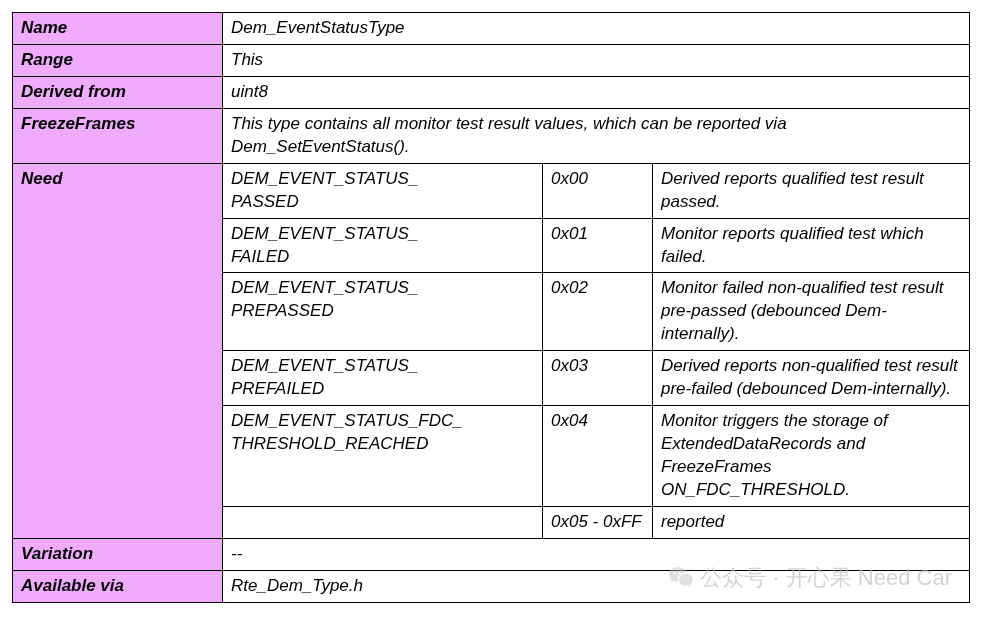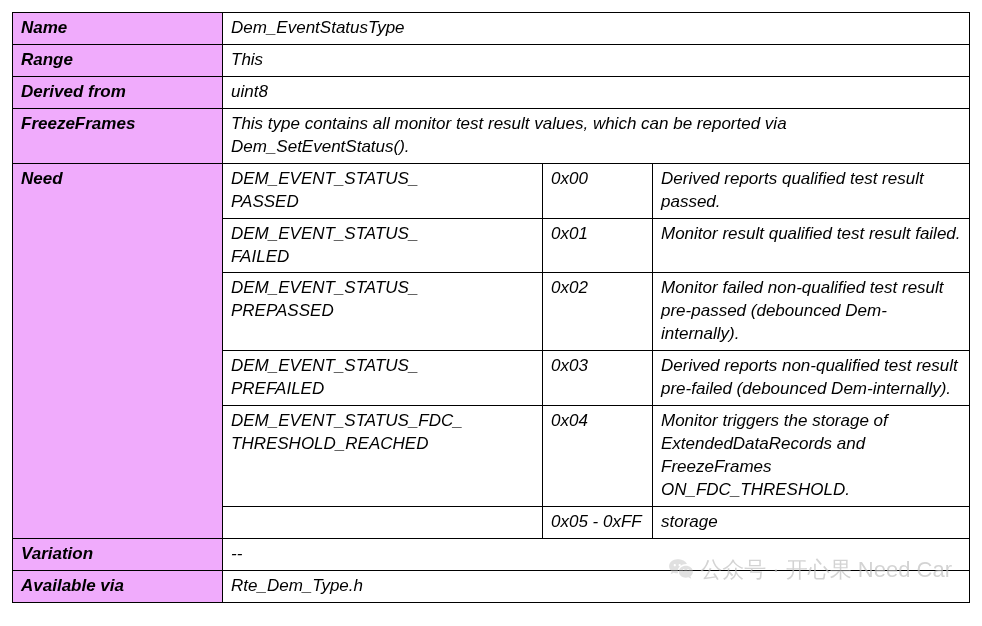--- a/index.html
+++ b/index.html
@@ -34,21 +34,21 @@
       font-style: italic;
       margin-top: 48px;
     }
     .col-label { width: 210px; }
     .col-enum { width: 320px; }
     .col-val { width: 110px; }
     .col-desc { }
     .watermark {
       position: absolute;
       right: 30px;
-      bottom: 30px;
+      bottom: 22px;
       color: #bdbdbd;
       font-size: 22px;
       opacity: 0.65;
       pointer-events: none;
       font-family: "Microsoft YaHei", Arial, sans-serif;
       display: flex;
       align-items: center;
       gap: 6px;
     }
     .watermark svg {
@@ -87,41 +87,41 @@
 
   <tr>
     <td class="hdr" rowspan="6">Need</td>
     <td>DEM_EVENT_STATUS_<br>PASSED</td>
     <td>0x00</td>
     <td>Derived reports qualified test result passed.</td>
   </tr>
   <tr>
     <td>DEM_EVENT_STATUS_<br>FAILED</td>
     <td>0x01</td>
-    <td>Monitor result qualified test result failed.</td>
+    <td>Monitor reports qualified test which failed.</td>
   </tr>
   <tr>
     <td>DEM_EVENT_STATUS_<br>PREPASSED</td>
     <td>0x02</td>
     <td>Monitor failed non-qualified test result pre-passed (debounced Dem-internally).</td>
   </tr>
   <tr>
     <td>DEM_EVENT_STATUS_<br>PREFAILED</td>
     <td>0x03</td>
     <td>Derived reports non-qualified test result pre-failed (debounced Dem-internally).</td>
   </tr>
   <tr>
     <td>DEM_EVENT_STATUS_FDC_<br>THRESHOLD_REACHED</td>
     <td>0x04</td>
     <td>Monitor triggers the storage of ExtendedDataRecords and FreezeFrames ON_FDC_THRESHOLD.</td>
   </tr>
   <tr>
     <td></td>
     <td>0x05 - 0xFF</td>
-    <td>storage</td>
+    <td>reported</td>
   </tr>
 
   <tr>
     <td class="hdr">Variation</td>
     <td colspan="3">--</td>
   </tr>
   <tr>
     <td class="hdr">Available via</td>
     <td colspan="3">Rte_Dem_Type.h</td>
   </tr>

